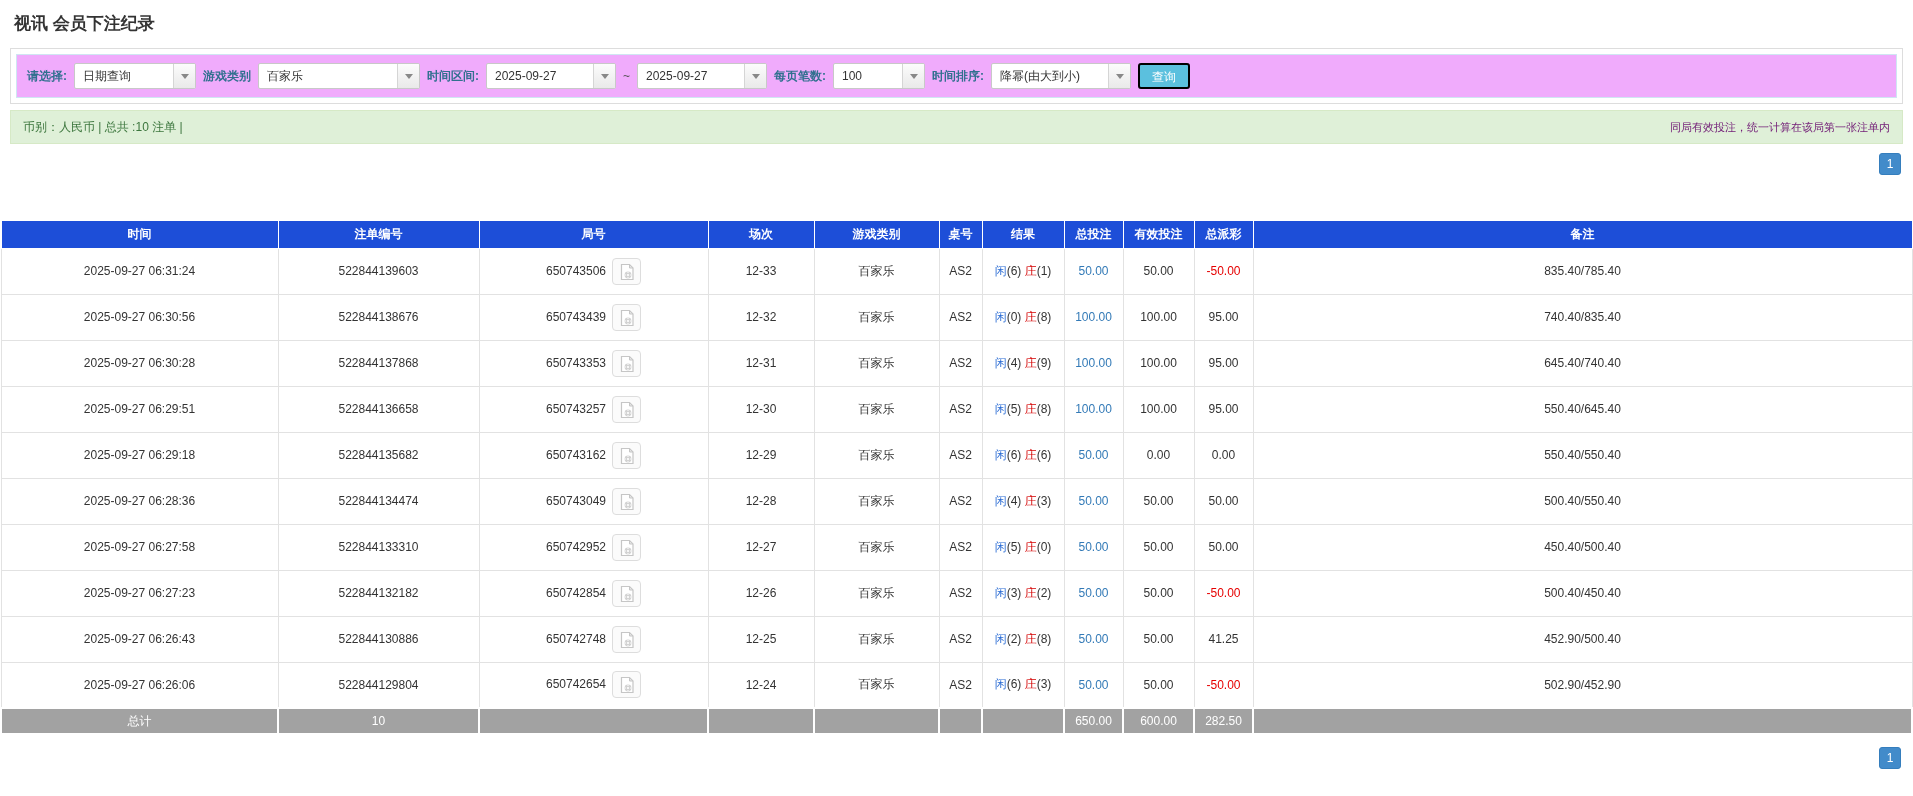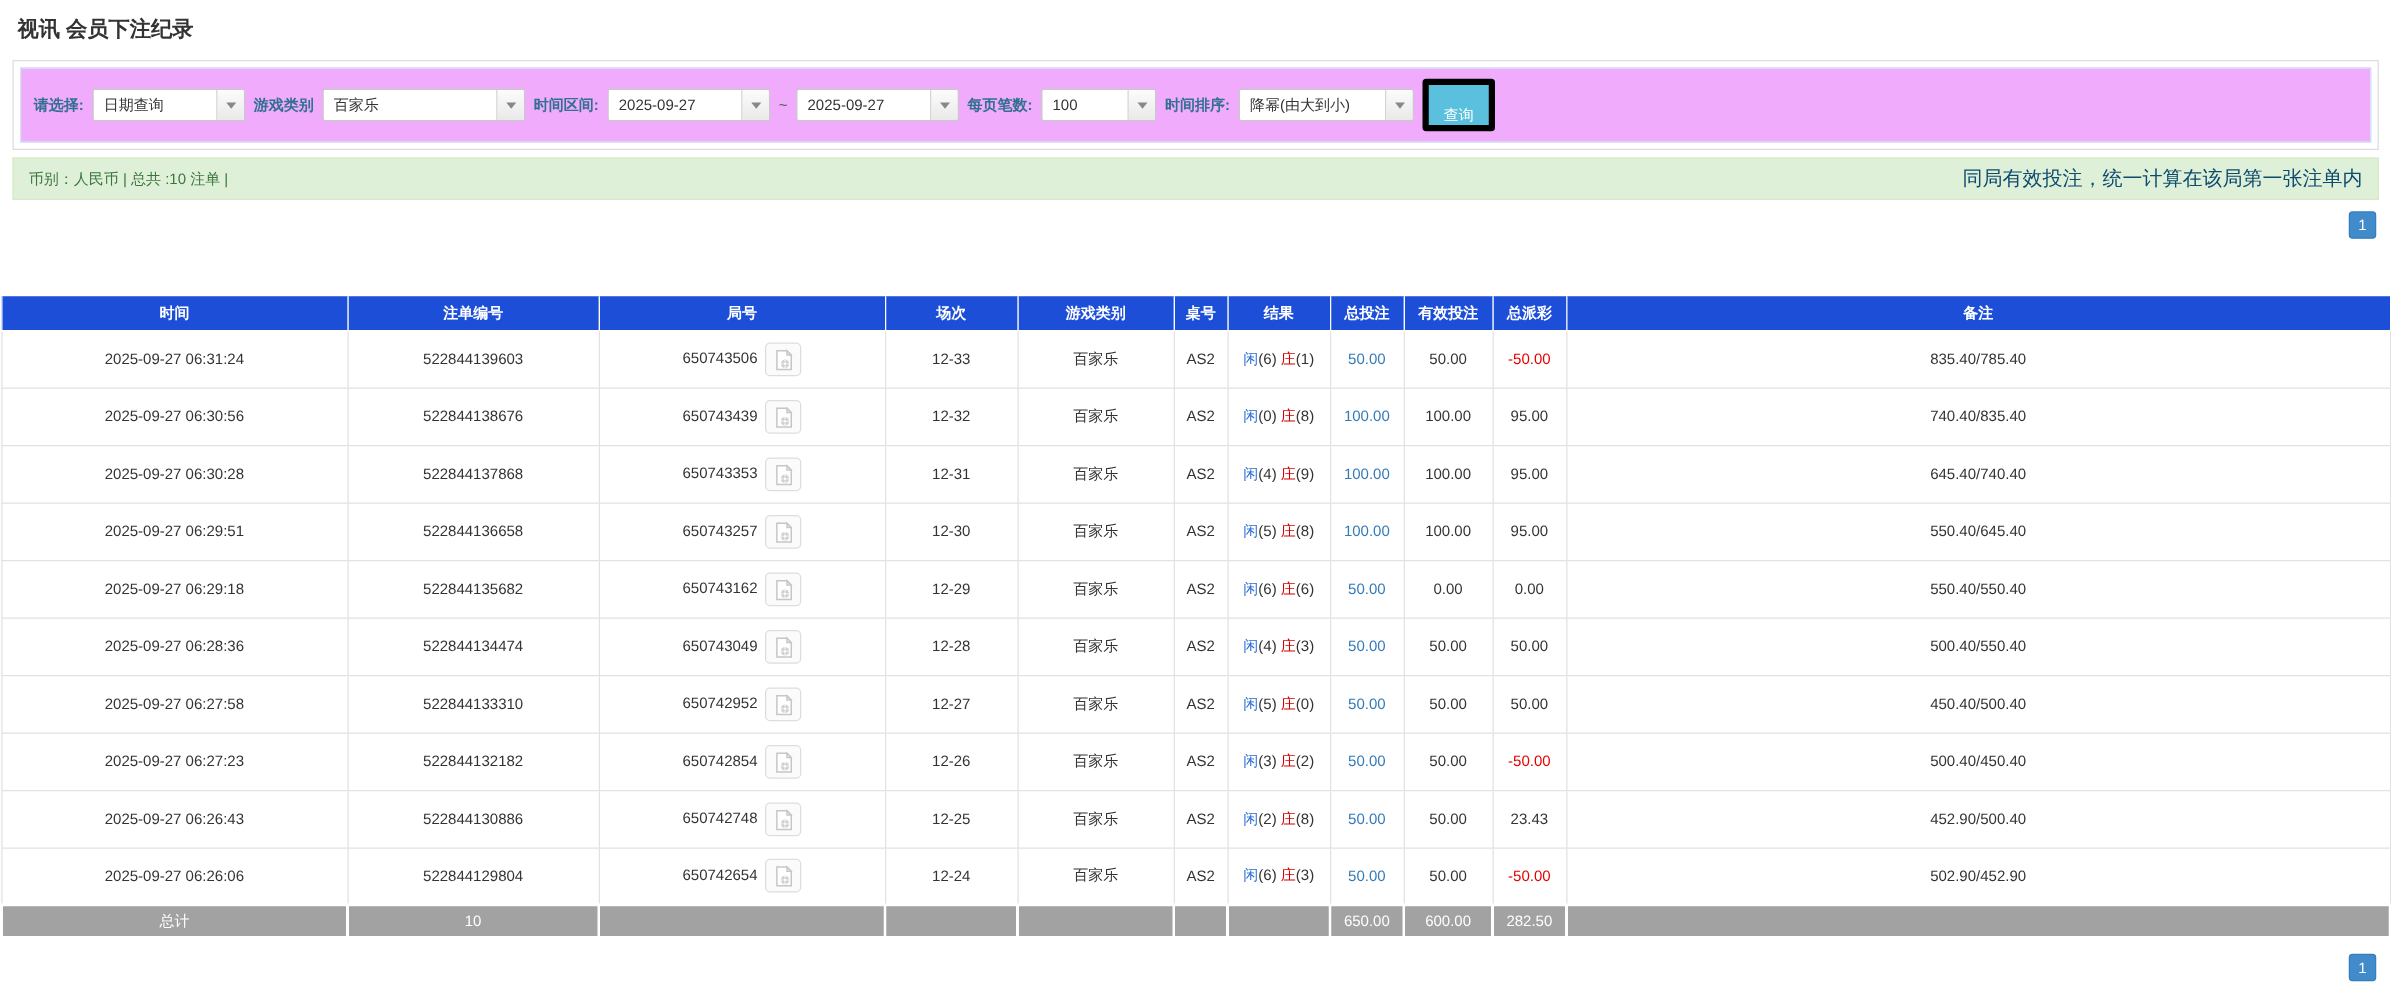--- a/index.html
+++ b/index.html
@@ -14,28 +14,28 @@
   .flabel { font-size: 12px; font-weight: bold; color: #31708f; white-space: nowrap; }
   .combo { display: inline-flex; height: 26px; background: #fff; border: 1px solid #c8c8c8;
     border-radius: 2px; overflow: hidden; }
   .combo .val { font-size: 12px; color: #333; padding: 0 8px; display: flex; align-items: center;
     white-space: nowrap; }
   .combo .arrow-box { width: 22px; border-left: 1px solid #d5d5d5;
     background: linear-gradient(#fcfcfc,#e9e9e9); display: flex; align-items: center; justify-content: center; }
   .tri { width: 0; height: 0; border-left: 4px solid transparent; border-right: 4px solid transparent;
     border-top: 5px solid #888; }
   .tilde { font-size: 12px; color: #555; }
-  .btn-search { height: 26px; padding: 16px 12px; background: #5bc0de; border: 5px solid #000000;
+  .btn-search { height: 26px; padding: 4px 12px; background: #5bc0de; border: 2px solid #000000;
     border-radius: 3px; color: #fff; font-size: 12px; cursor: pointer; }
 
   
   .summary { margin: 6px 10px 0 10px; height: 34px; background: #dff0d8; border: 1px solid #d6e9c6;
     padding: 0 12px; display: flex; align-items: center; justify-content: space-between; }
   .summary .left  { font-size: 12px; color: #3c763d; }
-  .summary .right { font-size: 16px; color: #0c4a6e; }
+  .summary .right { font-size: 11px; color: #701a75; }
 
   
   .pager { display: flex; justify-content: flex-end; margin-right: 12px; }
   .pager-top { margin-top: 9px; }
   .pager-bottom { margin-top: 12px; }
   .page-btn { min-width: 22px; height: 22px; background: #428bca; border: 1px solid #357ebd;
     border-radius: 3px; color: #fff; font-size: 12px; display: flex; align-items: center;
     justify-content: center; cursor: pointer; }
 
   
@@ -393,21 +393,21 @@
     </td>
     <td>12-25</td>
     <td>百家乐</td>
     <td>AS2</td>
     <td>
       <span class="xian">闲</span><span>(2)</span>
       <span class="zhuang">庄</span><span>(8)</span>
     </td>
     <td class="bet-total">50.00</td>
     <td>50.00</td>
-    <td class="payout">23.43</td>
+    <td class="payout">41.25</td>
     <td>452.90/500.40</td>
   </tr>
 
   <tr>
     <td>2025-09-27 06:26:06</td>
     <td>522844129804</td>
     <td>
       <span>650742654</span><button class="video-btn"><svg width="16" height="18" viewBox="0 0 16 18">
               <path d="M2.5 1.5 h8 l3.5 3.5 v11.5 h-11.5 z" fill="#ffffff" stroke="#c6c6c6" stroke-width="1.2"></path>
               <path d="M10.5 1.5 v3.5 h3.5 z" fill="#e4e4e4" stroke="#c6c6c6" stroke-width="1"></path>

